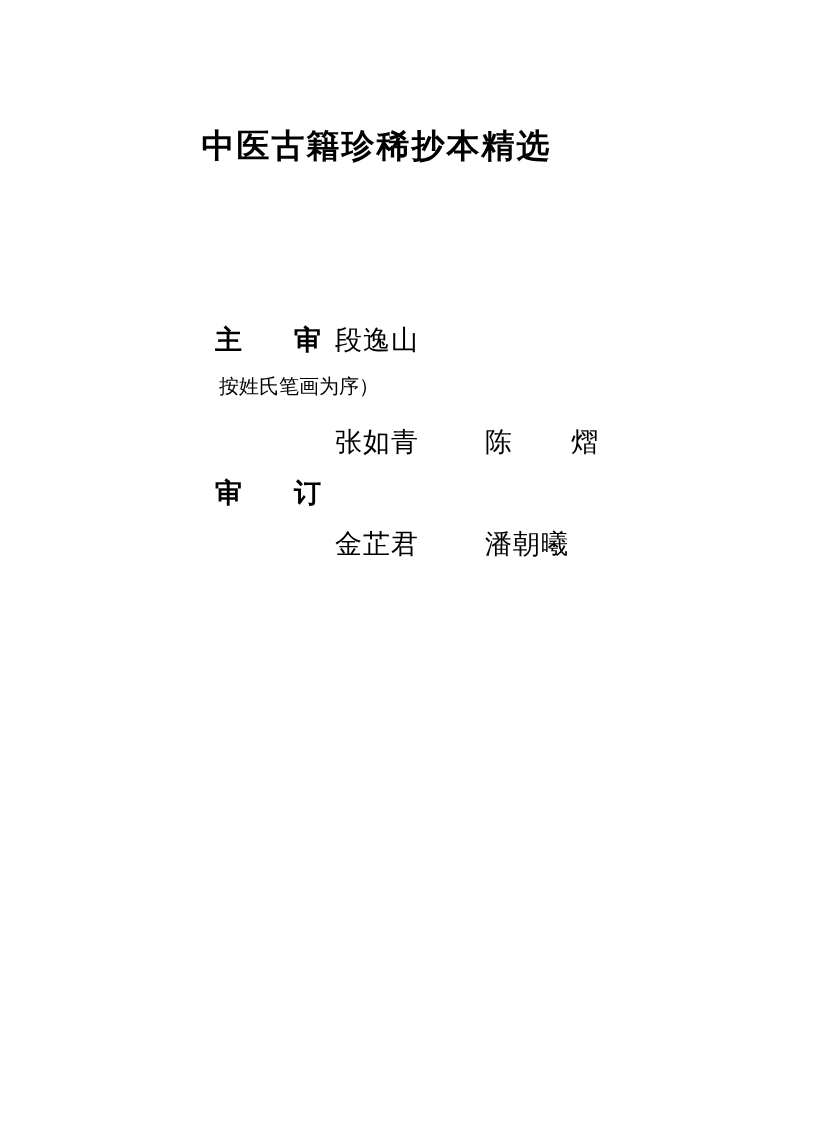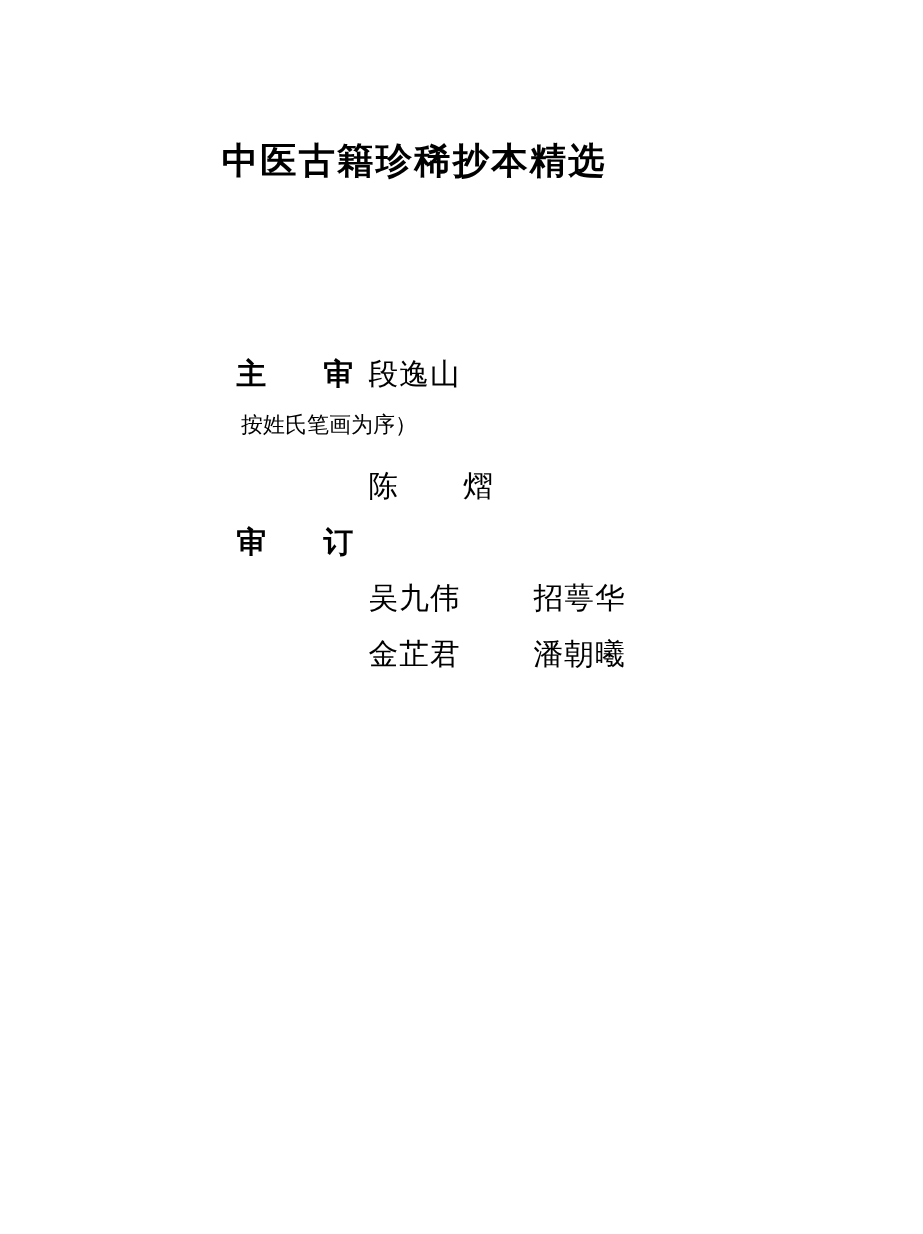--- a/index.html
+++ b/index.html
@@ -106,41 +106,35 @@
     <div class="row">
       <div class="names">
         <span class="note">按姓氏笔画为序）</span>
       </div>
     </div>
 
 
     <div class="row">
       <div class="role"></div>
       <div class="names">
+        <span class="name-a">张如青</span>
         <span class="name-b spaced">
           <span>陈</span>
           <span>熠</span>
         </span>
       </div>
     </div>
 
     <div class="row">
       <div class="role spaced">
         <span>审</span>
         <span>订</span>
       </div>
     </div>
 
-    <div class="row">
-      <div class="role"></div>
-      <div class="names">
-        <span class="name-a">吴九伟</span>
-        <span class="name-b">招萼华</span>
-      </div>
-    </div>
 
     <div class="row">
       <div class="role"></div>
       <div class="names">
         <span class="name-a">金芷君</span>
         <span class="name-b">潘朝曦</span>
       </div>
     </div>
 
   </div>

